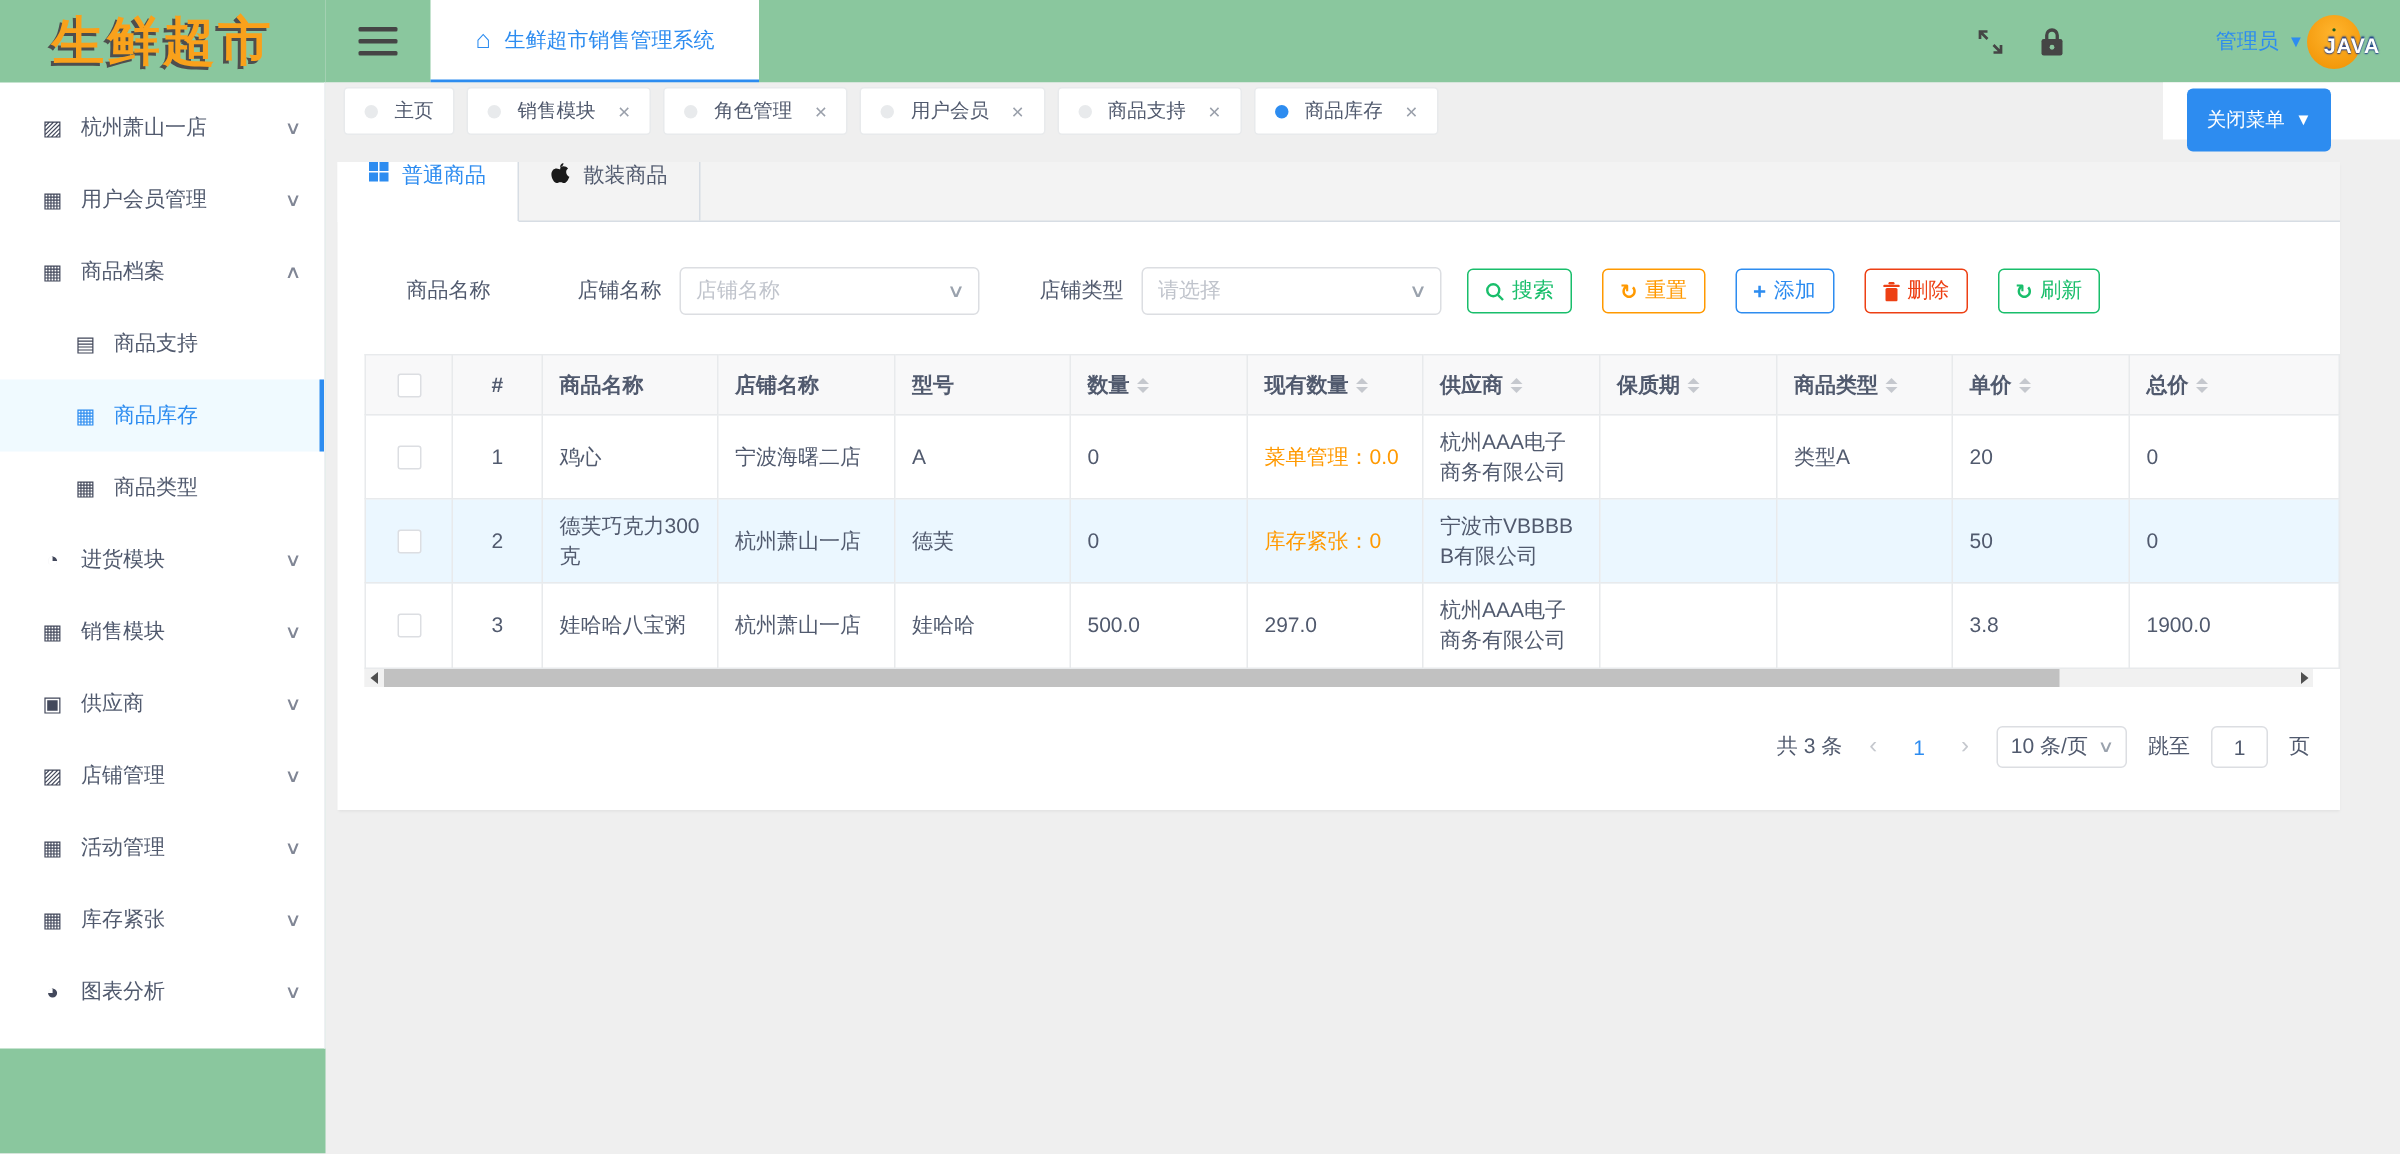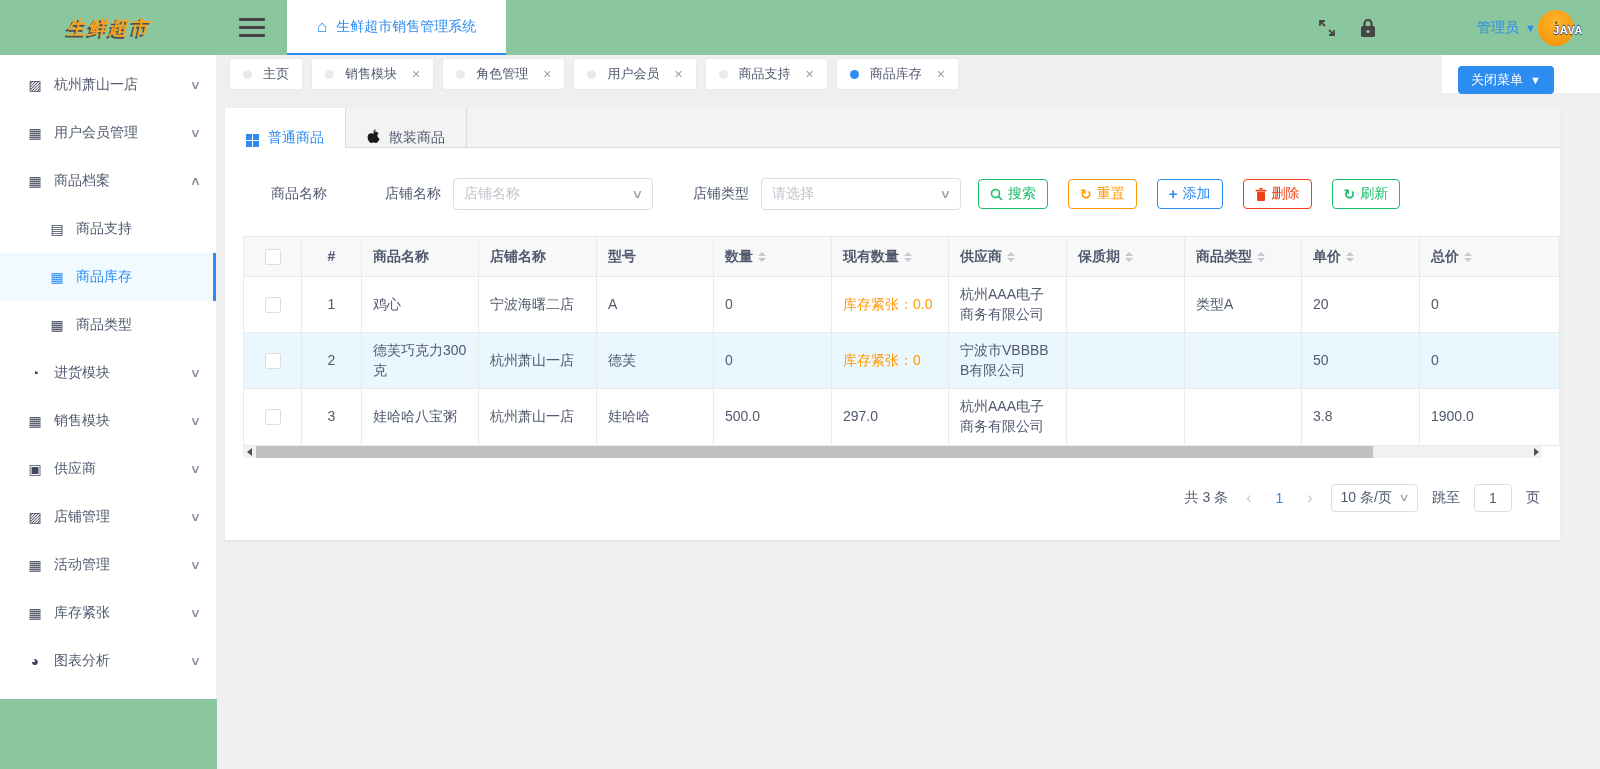--- a/index.html
+++ b/index.html
@@ -3,21 +3,21 @@
 <meta charset="utf-8">
 <style>
   * { box-sizing: border-box; margin: 0; padding: 0; }
   html,body { width:1600px; height:769px; overflow:hidden; }
   body { font-family:"Liberation Sans","DejaVu Sans",sans-serif; font-size:14px; color:#515a6e; background:#efefef; }
   .app { display:flex; width:1600px; height:769px; }
 
   
   .sidebar { width:217px; flex:0 0 217px; background:var(--green); display:flex; flex-direction:column; }
   .logo { height:55px; display:flex; align-items:center; justify-content:center; }
-  .logo span { font-size:19px; font-weight:bold; letter-spacing:2px; color:var(--logo-orange); text-shadow:-2px 2px 0 #4e4e4e;font-style:italic; }
+  .logo span { font-size:35px; font-weight:bold; letter-spacing:2px; color:var(--logo-orange); text-shadow:-2px 2px 0 #4e4e4e; }
   .menu { background:#fff; padding:6px 0 14px; border-right:1px solid #eef0f3; }
   .menu-item { height:48px; display:flex; align-items:center; padding:0 16px 0 24px; cursor:pointer; font-size:14px; color:#515a6e; }
   .menu-item .mi-icon { width:22px; margin-right:8px; color:#42485b; font-size:14px; text-align:center; flex:0 0 22px; }
   .menu-item .chev { margin-left:auto; color:#808695; font-size:12px; transform:scaleX(1.3); }
   .menu-item.sub { padding-left:46px; }
   .menu-item.active { background:#f0faff; color:var(--blue); border-right:3px solid var(--blue); }
   .menu-item.active .mi-icon { color:var(--blue); }
 
   
   .main { flex:1; display:flex; flex-direction:column; min-width:0; }
@@ -25,38 +25,38 @@
   .hamburger { width:26px; margin:0 22px; cursor:pointer; }
   .hamburger i { display:block; height:3px; background:#454545; margin:5px 0; border-radius:1px; }
   .nav-tab { height:55px; background:#fff; display:flex; align-items:center; gap:9px; padding:0 30px; color:var(--blue); border-bottom:2px solid var(--blue); cursor:pointer; }
   .nav-tab .home-icon { font-size:17px; line-height:1; }
   .top-right { margin-left:auto; display:flex; align-items:center; padding-right:26px; }
   .tool-icon { margin-right:22px; cursor:pointer; display:flex; }
   .tool-icon.lock-gap { margin-right:100px; }
   .user { display:flex; align-items:center; gap:6px; color:var(--blue); cursor:pointer; margin-right:2px; }
   .caret { font-size:11px; }
   .avatar { width:36px; height:36px; border-radius:50%; background:radial-gradient(circle at 50% 35%, #ffb52e, #f09000); display:flex; flex-direction:column; align-items:center; justify-content:center; cursor:pointer; }
-  .avatar b { color:#fff; font-size:11px; text-shadow:0 1px 1px #1b3a8a, 0 -1px 1px #1b3a8a; letter-spacing:0.5px;margin-left:24px; }
+  .avatar b { color:#fff; font-size:14px; text-shadow:0 1px 1px #1b3a8a, 0 -1px 1px #1b3a8a; letter-spacing:0.5px;margin-left:24px; }
   .avatar s { text-decoration:none; font-size:5px; color:#1d5e20; line-height:4px; }
 
   
   .chipbar { height:38px; flex:0 0 38px; background:#efefef; display:flex; align-items:center; padding:0 0 0 12px; position:relative; }
   .chips { display:flex; gap:8px; align-items:center; }
   .chip { background:#fff; border:1px solid #e8eaec; border-radius:3px; height:32px; display:flex; align-items:center; gap:11px; padding:0 13px; font-size:13px; color:#515a6e; cursor:pointer; }
   .chip .dot { width:9px; height:9px; border-radius:50%; background:#e8eaec; }
   .chip.active .dot { background:var(--blue); }
   .chip .x { color:#9aa0ab; font-size:14px; margin-left:4px; cursor:pointer; }
   .close-menu-wrap { position:absolute; right:0; top:0; height:38px; background:#fff; display:flex; align-items:center; padding:0 46px 0 16px; }
-  .close-menu { background:var(--blue); color:#fff; border:none; border-radius:4px; height:28px; padding:0 13px; font-size:13px; display:flex; align-items:center; gap:7px; cursor:pointer; font-family:inherit;margin-top:12px; }
+  .close-menu { background:var(--blue); color:#fff; border:none; border-radius:4px; height:42px; padding:0 13px; font-size:13px; display:flex; align-items:center; gap:7px; cursor:pointer; font-family:inherit;margin-top:12px; }
 
   
   .content { flex:1; padding:15px 40px 0 8px; overflow:hidden; }
   .card { background:#fff; box-shadow:0 1px 2px rgba(0,0,0,.06); }
   .card-tabs { display:flex; background:#f3f3f3; border-bottom:1px solid #d7dde4; height:40px; }
-  .card-tab { display:flex; align-items:flex-end; gap:9px; padding:0 21px; font-size:14px; color:#515a6e; border-right:1px solid #d7dde4; cursor:pointer; position:relative; }
+  .card-tab { display:flex; align-items:flex-start; gap:9px; padding:0 21px; font-size:14px; color:#515a6e; border-right:1px solid #d7dde4; cursor:pointer; position:relative; }
   .card-tab.active { background:#fff; color:var(--blue); margin-bottom:-1px; border-bottom:1px solid #fff; }
   .win-icon { display:grid; grid-template-columns:6px 6px; grid-template-rows:6px 6px; gap:1px; }
   .win-icon i { background:var(--blue); }
   .card-body { padding:22px 18px 20px; }
 
   
   .form-row { display:flex; align-items:center; padding-left:28px; margin:8px 0 26px; }
   .f-label { margin-right:12px; white-space:nowrap; }
   .f-input { width:192px; height:32px; border:1px solid #dcdee2; border-radius:4px; padding:0 10px; font-size:14px; color:#515a6e; font-family:inherit; outline:none; }
   .f-input::placeholder { color:#c0c4cc; }
@@ -374,21 +374,21 @@
                 </tr>
               </thead>
             <tbody id="tbody">
                 <tr>
                   <td class="col-center"><span class="cbx"></span></td>
                   <td class="col-center "><span>1</span></td>
                   <td><span>鸡心</span></td>
                   <td><span>宁波海曙二店</span></td>
                   <td><span>A</span></td>
                   <td><span>0</span></td>
-                  <td class="warn"><span>库存紧张：0.0</span></td>
+                  <td class="warn"><span>菜单管理：0.0</span></td>
                   <td><span>杭州AAA电子商务有限公司</span></td>
                   <td><span></span></td>
                   <td><span>类型A</span></td>
                   <td><span>20</span></td>
                   <td><span>0</span></td>
                 </tr>
                 <tr class="striped">
                   <td class="col-center"><span class="cbx"></span></td>
                   <td class="col-center "><span>2</span></td>
                   <td><span>德芙巧克力300克</span></td>

